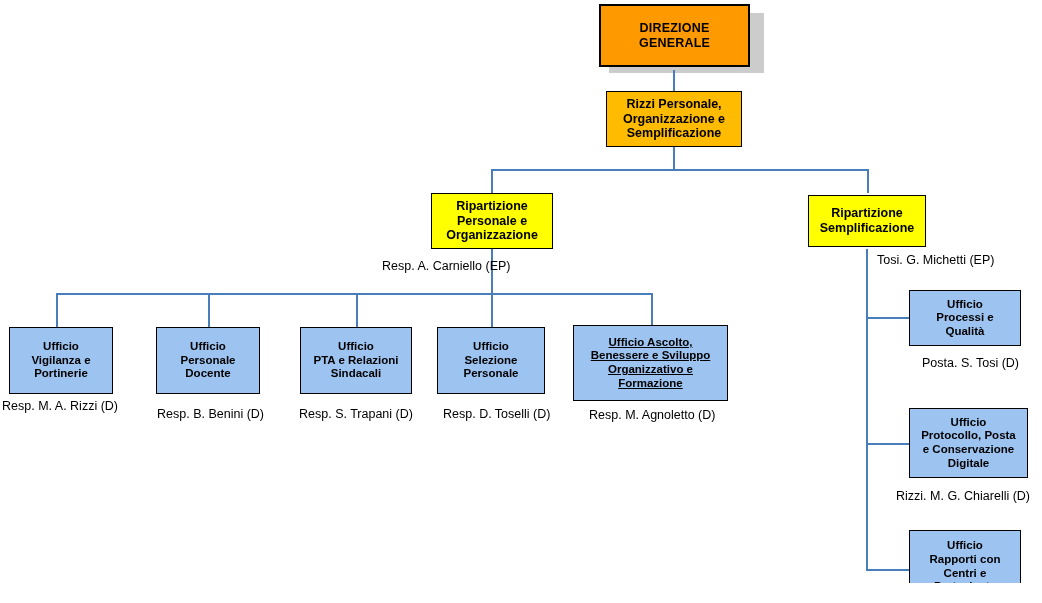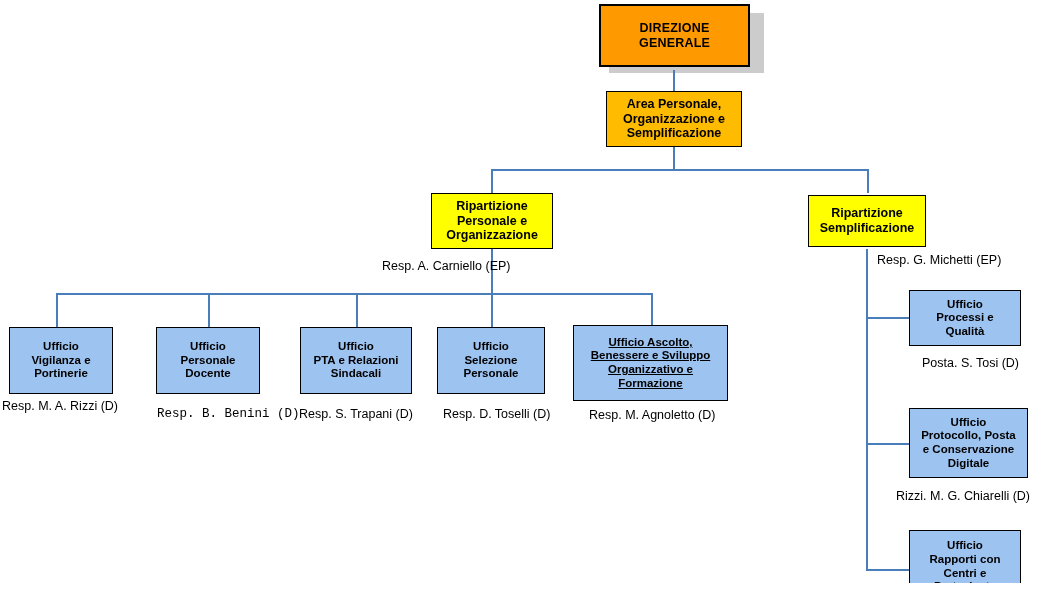--- a/index.html
+++ b/index.html
@@ -99,42 +99,42 @@
   <div class="line v" style="left:866px; top:249px; height:322px;"></div>
 
   <div class="line h" style="left:866px; top:317px; width:43px;"></div>
   <div class="line h" style="left:866px; top:443px; width:43px;"></div>
   <div class="line h" style="left:866px; top:569px; width:43px;"></div>
 
   <div class="shadow" style="left:609px; top:13px; width:155px; height:60px;"></div>
   <div class="node lvl1" style="left:599px; top:4px; width:151px; height:63px;">DIREZIONE
 GENERALE</div>
 
-  <div class="node lvl2" style="left:606px; top:91px; width:136px; height:56px;">Area Personale,
+  <div class="node lvl2" style="left:606px; top:91px; width:136px; height:56px;">Rizzi Personale,
 Organizzazione e
 Semplificazione</div>
 
   <div class="node lvl3" style="left:431px; top:193px; width:122px; height:56px;">Ripartizione
 Personale e
 Organizzazione</div>
   <div class="caption" style="left:334px; top:259px;margin-left:48px;">Resp. A. Carniello (EP)</div>
 
   <div class="node lvl3" style="left:808px; top:195px; width:118px; height:52px;">Ripartizione
 Semplificazione</div>
-  <div class="caption" style="left:877px; top:253px;">Resp. G. Michetti (EP)</div>
+  <div class="caption" style="left:877px; top:253px;">Tosi. G. Michetti (EP)</div>
 
   <div class="node office" style="left:9px; top:327px; width:104px; height:67px;">Ufficio
 Vigilanza e
 Portinerie</div>
   <div class="caption" style="left:2px; top:399px;">Resp. M. A. Rizzi (D)</div>
 
   <div class="node office" style="left:156px; top:327px; width:104px; height:67px;">Ufficio
 Personale
 Docente</div>
-  <div class="caption" style="left:157px; top:407px;font-family:Liberation Mono, monospace;">Resp. B. Benini (D)</div>
+  <div class="caption" style="left:157px; top:407px;">Resp. B. Benini (D)</div>
 
   <div class="node office" style="left:300px; top:327px; width:112px; height:67px;">Ufficio
 PTA e Relazioni
 Sindacali</div>
   <div class="caption" style="left:299px; top:407px;">Resp. S. Trapani (D)</div>
 
   <div class="node office" style="left:437px; top:327px; width:108px; height:67px;">Ufficio
 Selezione
 Personale</div>
   <div class="caption" style="left:443px; top:407px;">Resp. D. Toselli (D)</div>

